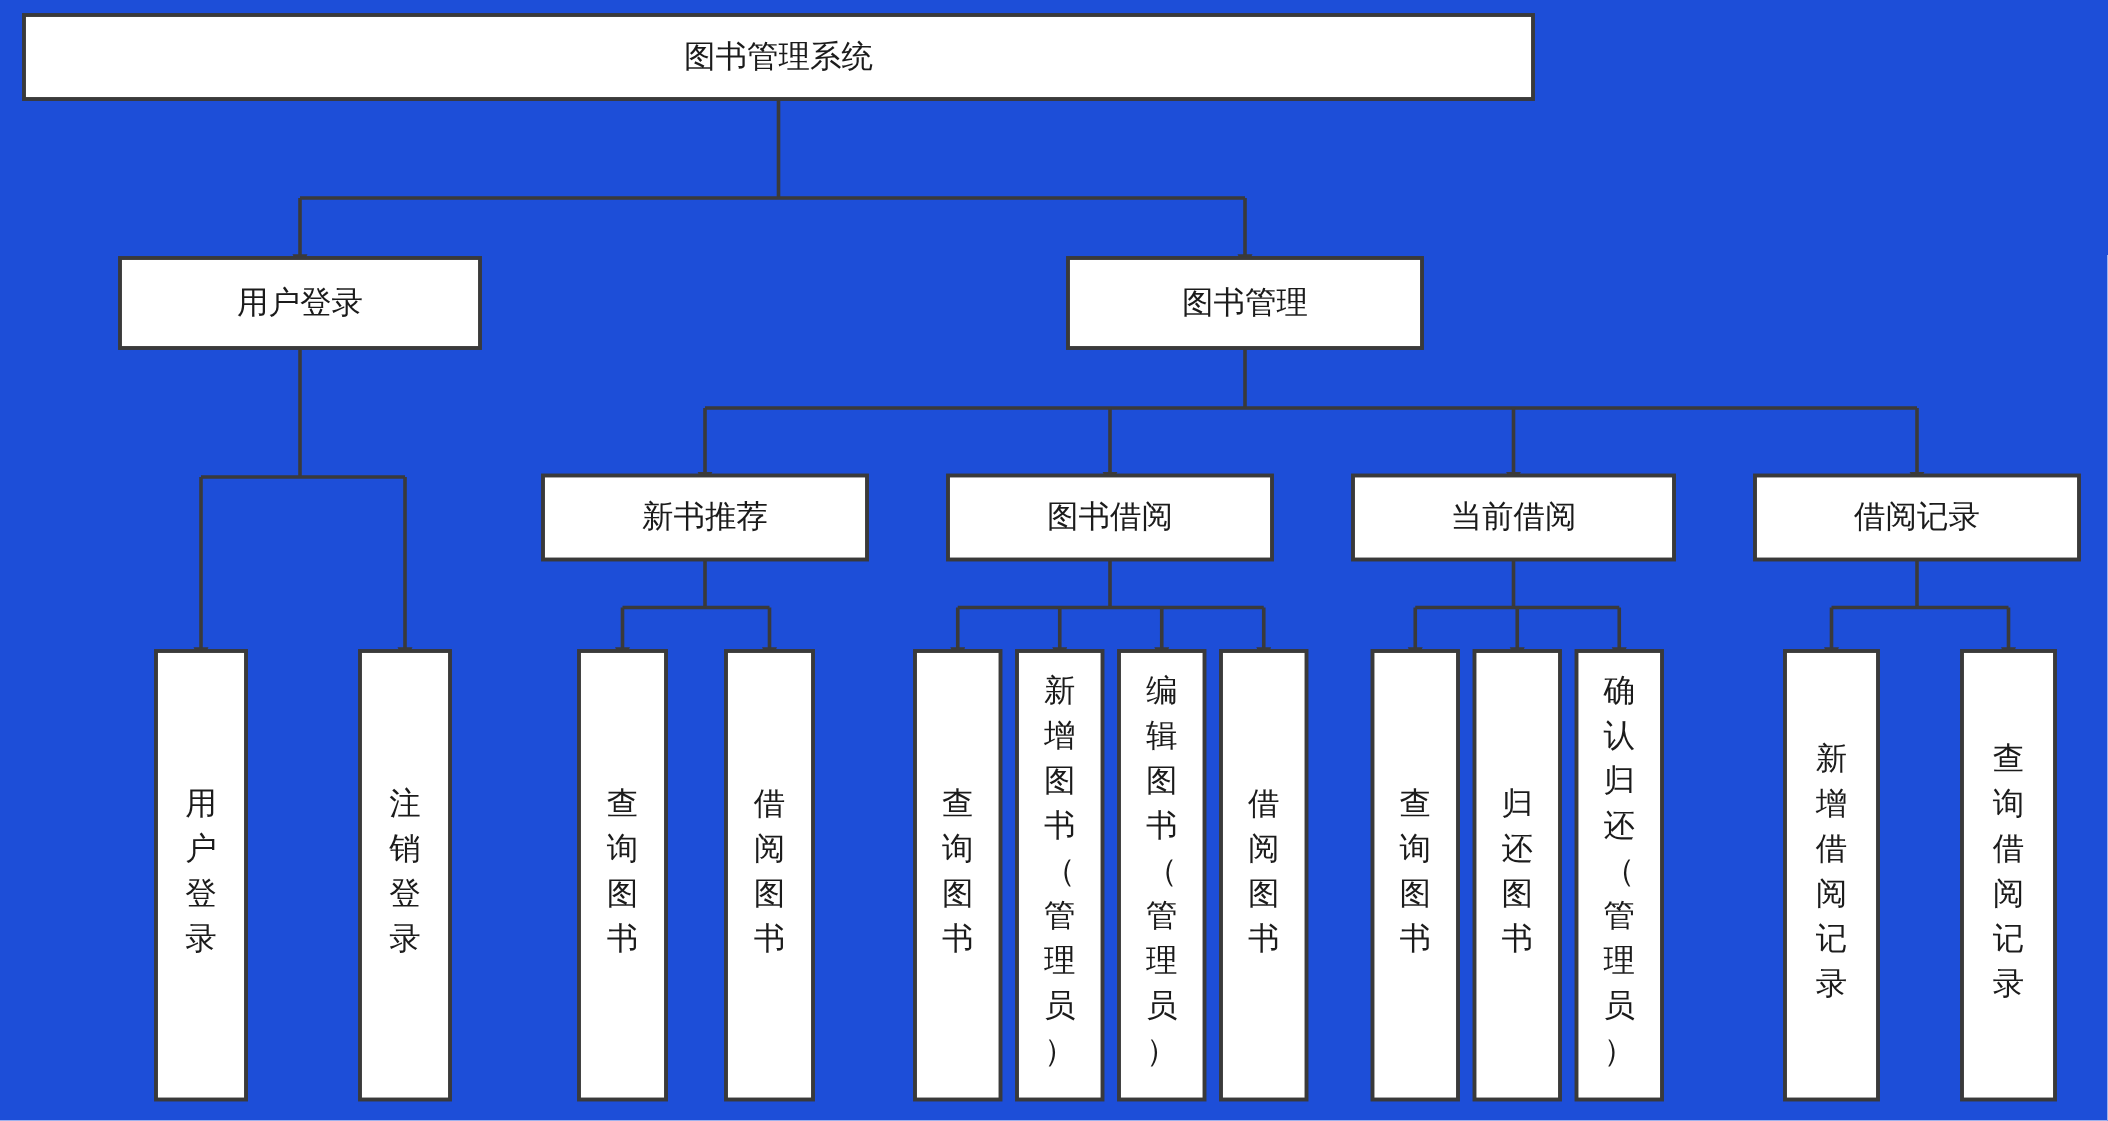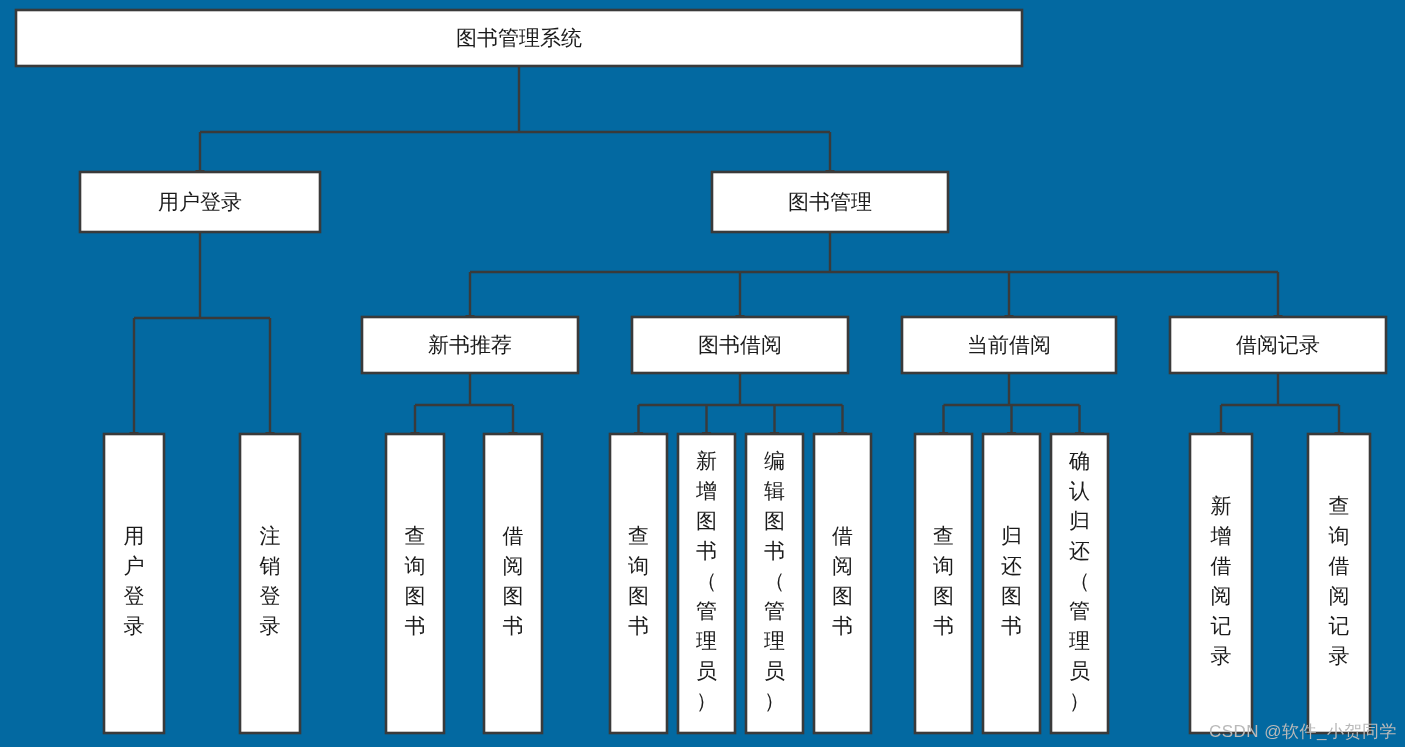--- a/index.html
+++ b/index.html
@@ -11,21 +11,21 @@
   body {
     width: 1405px;
     height: 747px;
     font-family: "Liberation Sans", "DejaVu Sans", sans-serif;
     overflow: hidden;
   }
   #diagram-root {
     position: relative;
     width: 1405px;
     height: 747px;
-    background: #0369a1;
+    background: #1d4ed8;
   }
   svg#tree-svg {
     position: absolute;
     left: 0;
     top: 0;
     width: 1405px;
     height: 747px;
     display: block;
   }
   .node-rect {
@@ -275,14 +275,13 @@
           <text x="1339" y="512.5" class="node-label-vertical">查</text>
           <text x="1339" y="542.5" class="node-label-vertical">询</text>
           <text x="1339" y="572.5" class="node-label-vertical">借</text>
           <text x="1339" y="602.5" class="node-label-vertical">阅</text>
           <text x="1339" y="632.5" class="node-label-vertical">记</text>
           <text x="1339" y="662.5" class="node-label-vertical">录</text>
         </g>
       </g>
   </svg>
 
-  <div class="watermark">CSDN @软件_小贺同学</div>
 </div>
 
 </body></html>

